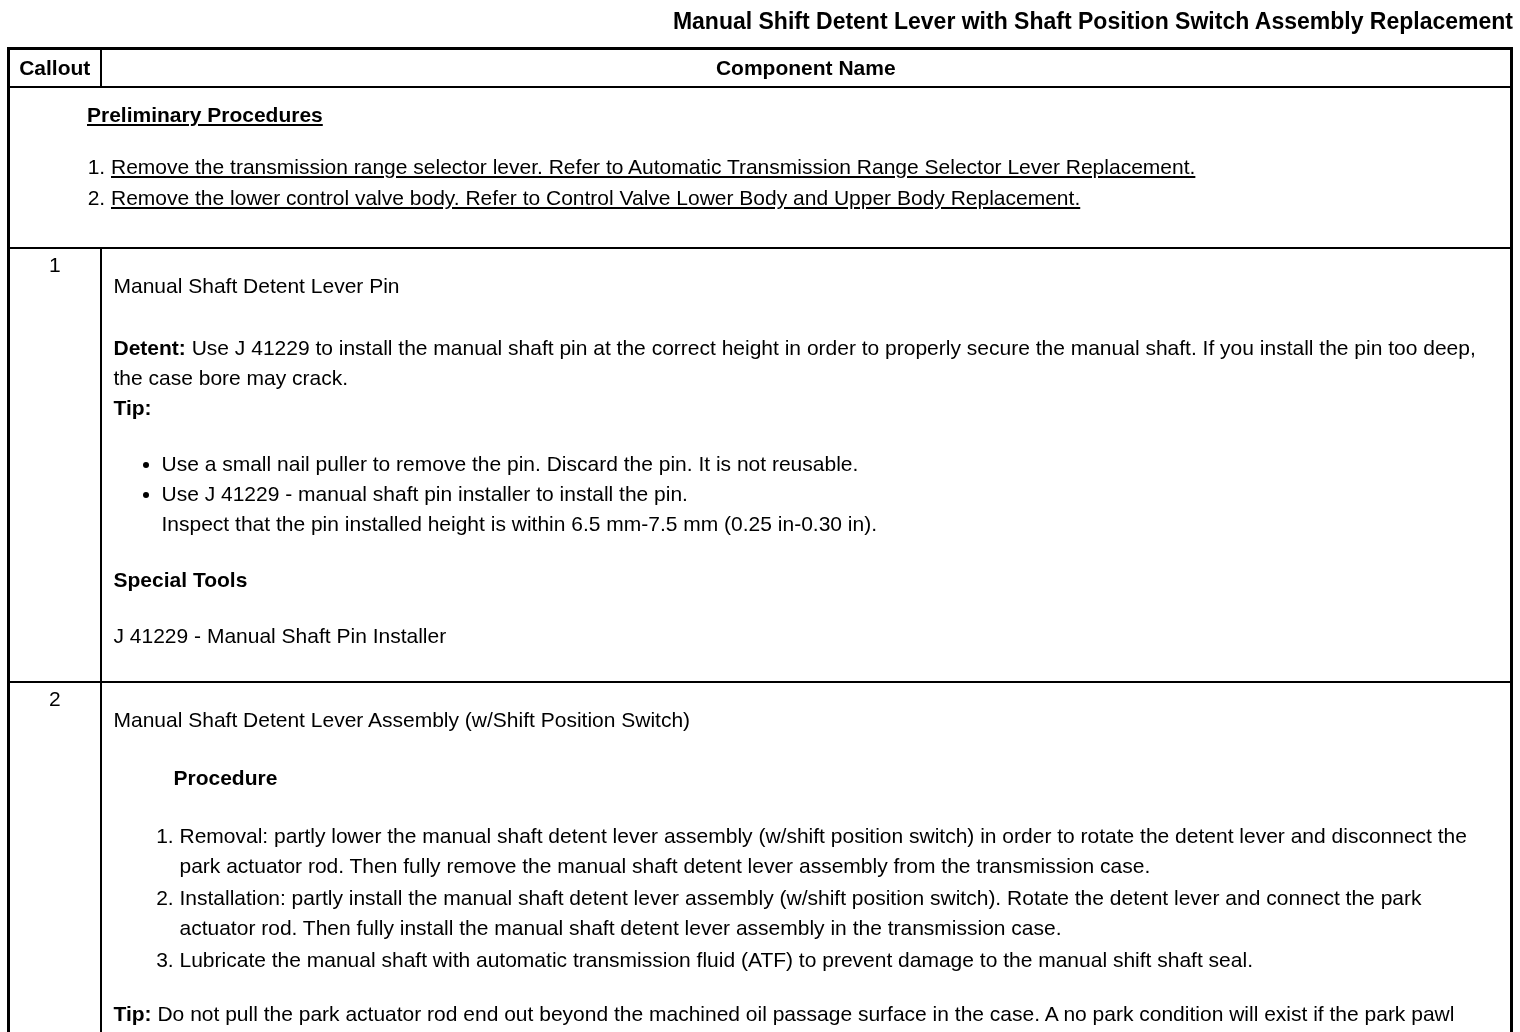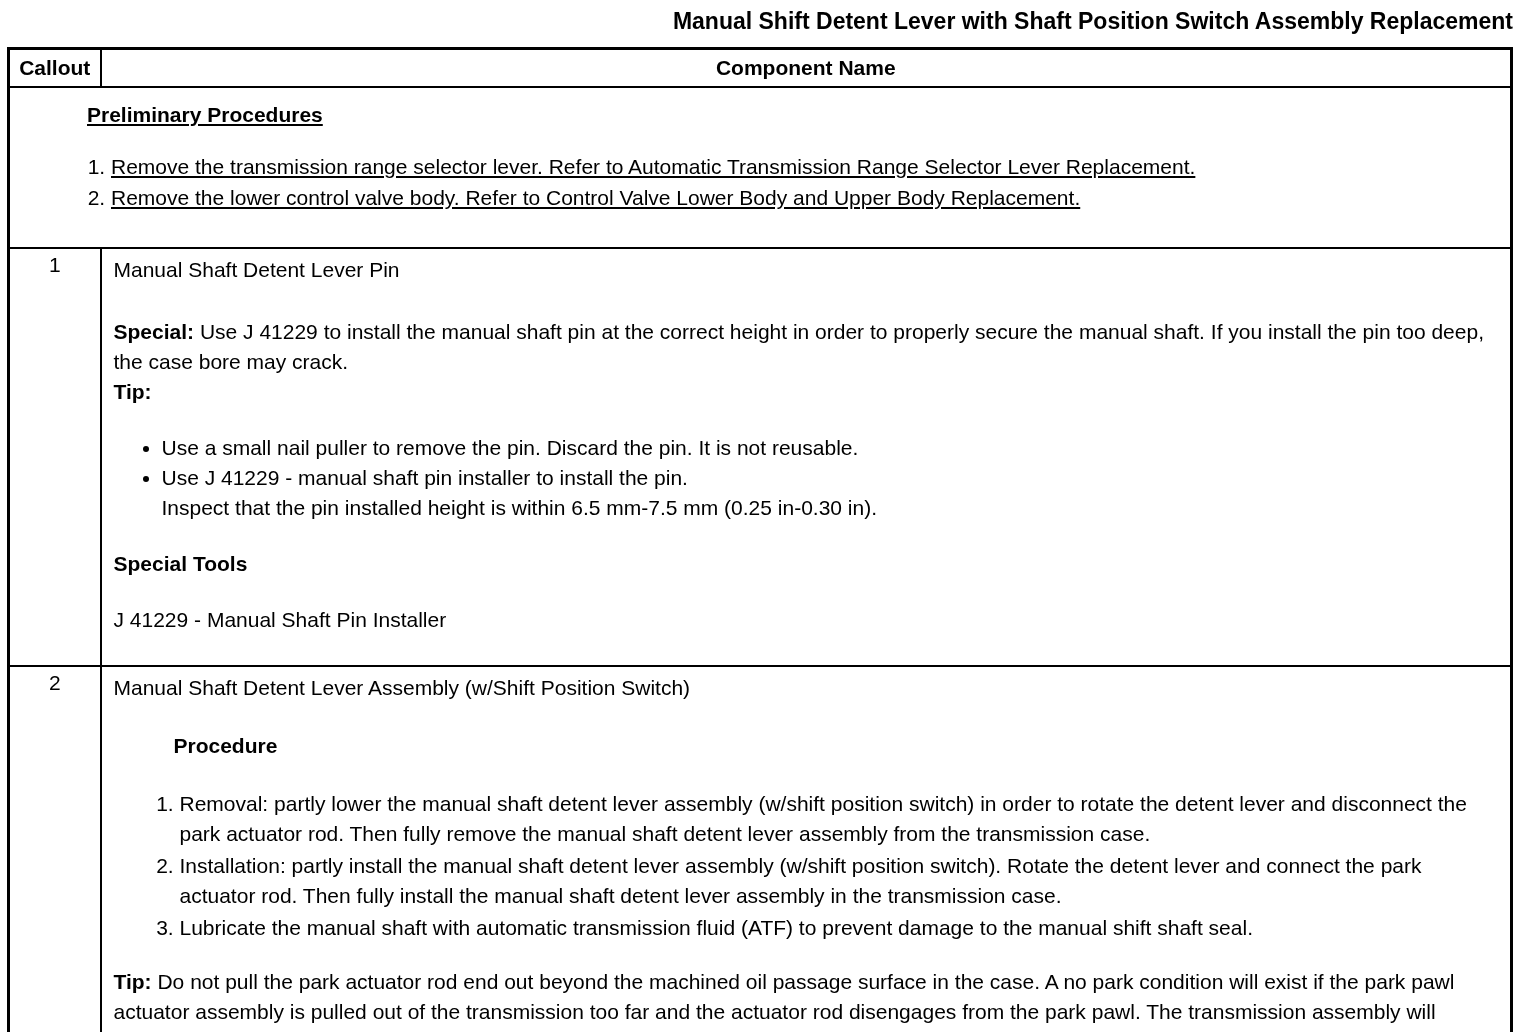--- a/index.html
+++ b/index.html
@@ -56,21 +56,21 @@
     padding-left: 58px;
   }
   ol.prelim-list li { margin: 1px 0; }
 
   td.callout-cell {
     width: 92px;
     text-align: center;
     vertical-align: middle;
     font-size: 21px;
   }
-  td.comp-cell { padding: 4px 12px 12px; }
+  td.comp-cell { padding: 20px 12px 12px; }
 
   .comp-name { margin: 2px 0 0; }
   .caution-block { margin: 32px 0 0; }
   .tip-label-line { margin: 0; }
   .bold { font-weight: bold; }
 
   ul.tips {
     margin: 26px 0 0;
     padding-left: 48px;
     list-style: disc;
@@ -123,21 +123,21 @@
             <li>Remove the lower control valve body. Refer to Control Valve Lower Body and Upper Body Replacement.</li>
           </ol>
         </td>
       </tr>
 
       <tr>
         <td class="callout-cell">1</td>
         <td class="comp-cell">
           <p class="comp-name">Manual Shaft Detent Lever Pin</p>
 
-          <p class="caution-block"><span class="bold">Special:</span> <span>Use J 41229 to install the manual shaft pin at the correct height in order to properly secure the manual shaft. If you install the pin too deep, the case bore may crack.</span></p>
+          <p class="caution-block"><span class="bold">Detent:</span> <span>Use J 41229 to install the manual shaft pin at the correct height in order to properly secure the manual shaft. If you install the pin too deep, the case bore may crack.</span></p>
 
           <p class="tip-label-line"><span class="bold">Tip:</span></p>
 
           <ul class="tips">
             <li><span>Use a small nail puller to remove the pin. Discard the pin. It is not reusable.</span></li>
             <li><span>Use J 41229 - manual shaft pin installer to install the pin.</span><br><span>Inspect that the pin installed height is within 6.5 mm-7.5 mm (0.25 in-0.30 in).</span></li>
           </ul>
 
           <p class="special-tools-heading">Special Tools</p>
           <p class="special-tools-item">J 41229 - Manual Shaft Pin Installer</p>

